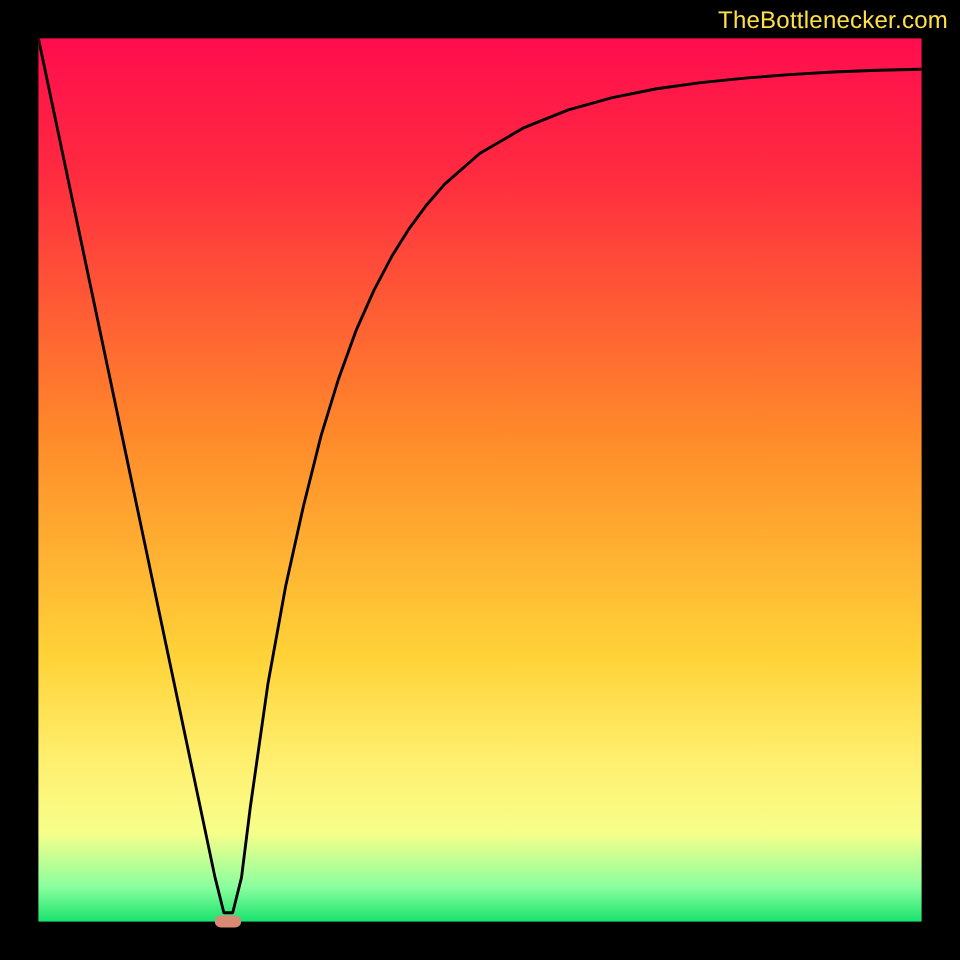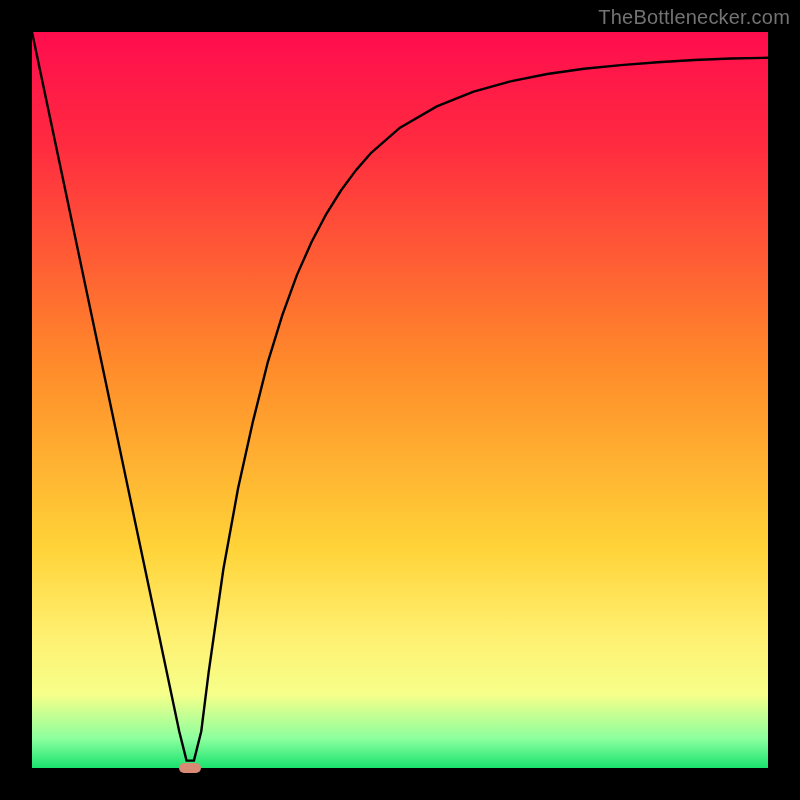--- a/index.html
+++ b/index.html
@@ -51,21 +51,21 @@
     height: 10px;
     border-radius: 5px;
     transform: translate(-50%, -50%);
     background: var(--marker-color);
   }
   .watermark {
     position: absolute;
     top: 6px;
     right: 10px;
     font: 20px -apple-system, BlinkMacSystemFont, "Segoe UI", Arial, sans-serif;
-    color: #737373;
+    color: #fde047;
     letter-spacing: 0.2px;
     user-select: none;
     margin-left: 28px;
   }
 </style>
 </head>
 <body>
 
 <div class="stage">
   <div class="watermark">TheBottlenecker.com</div>

